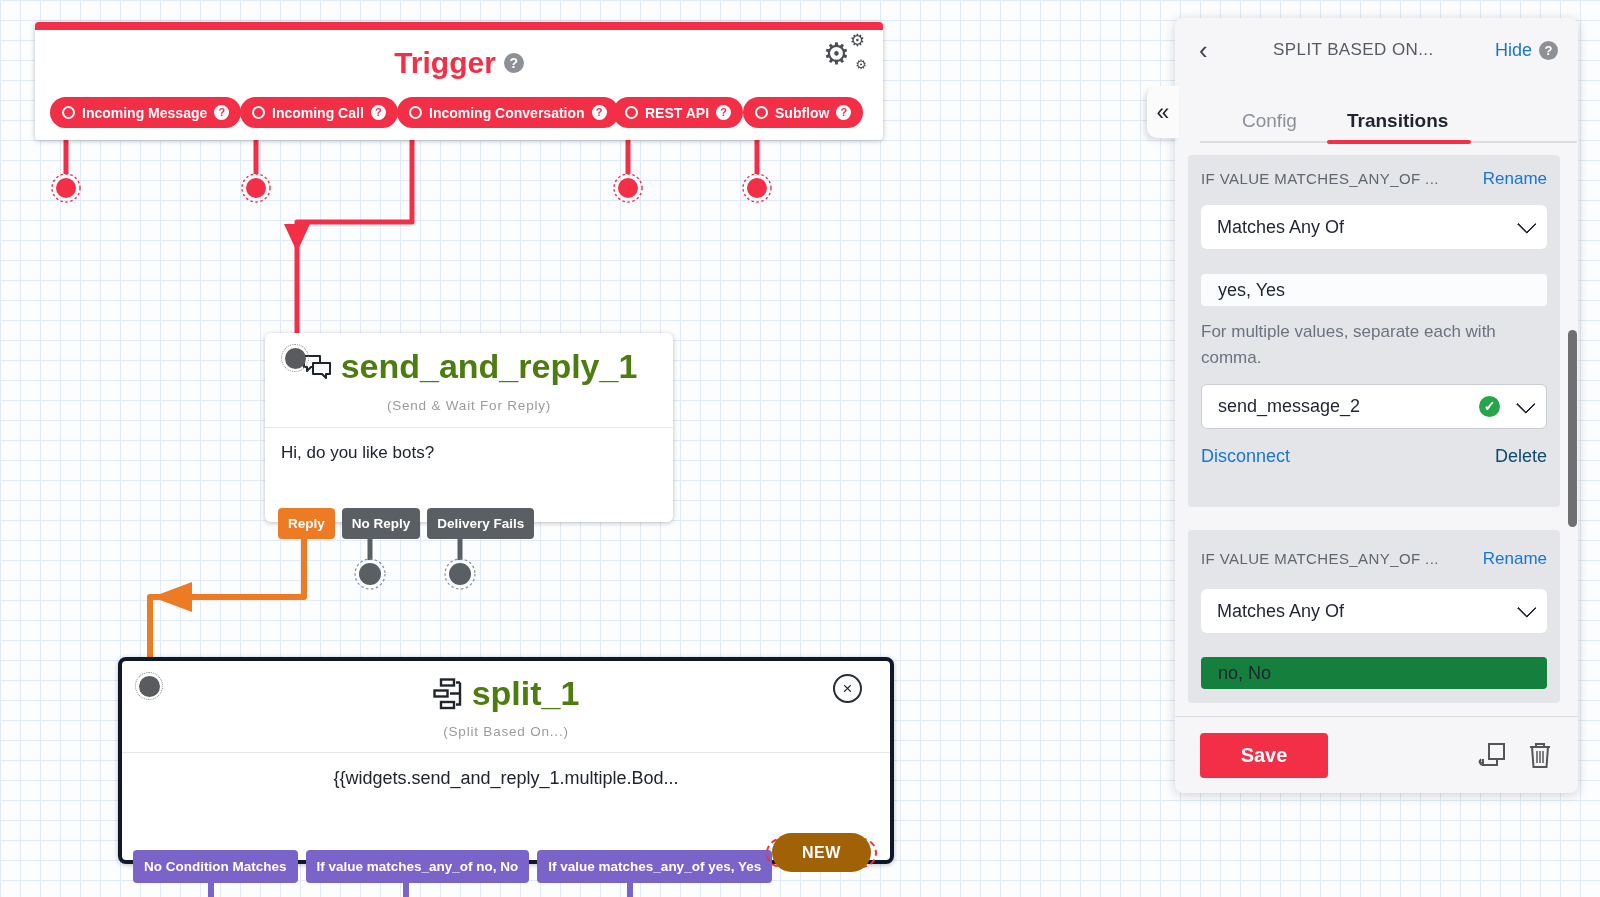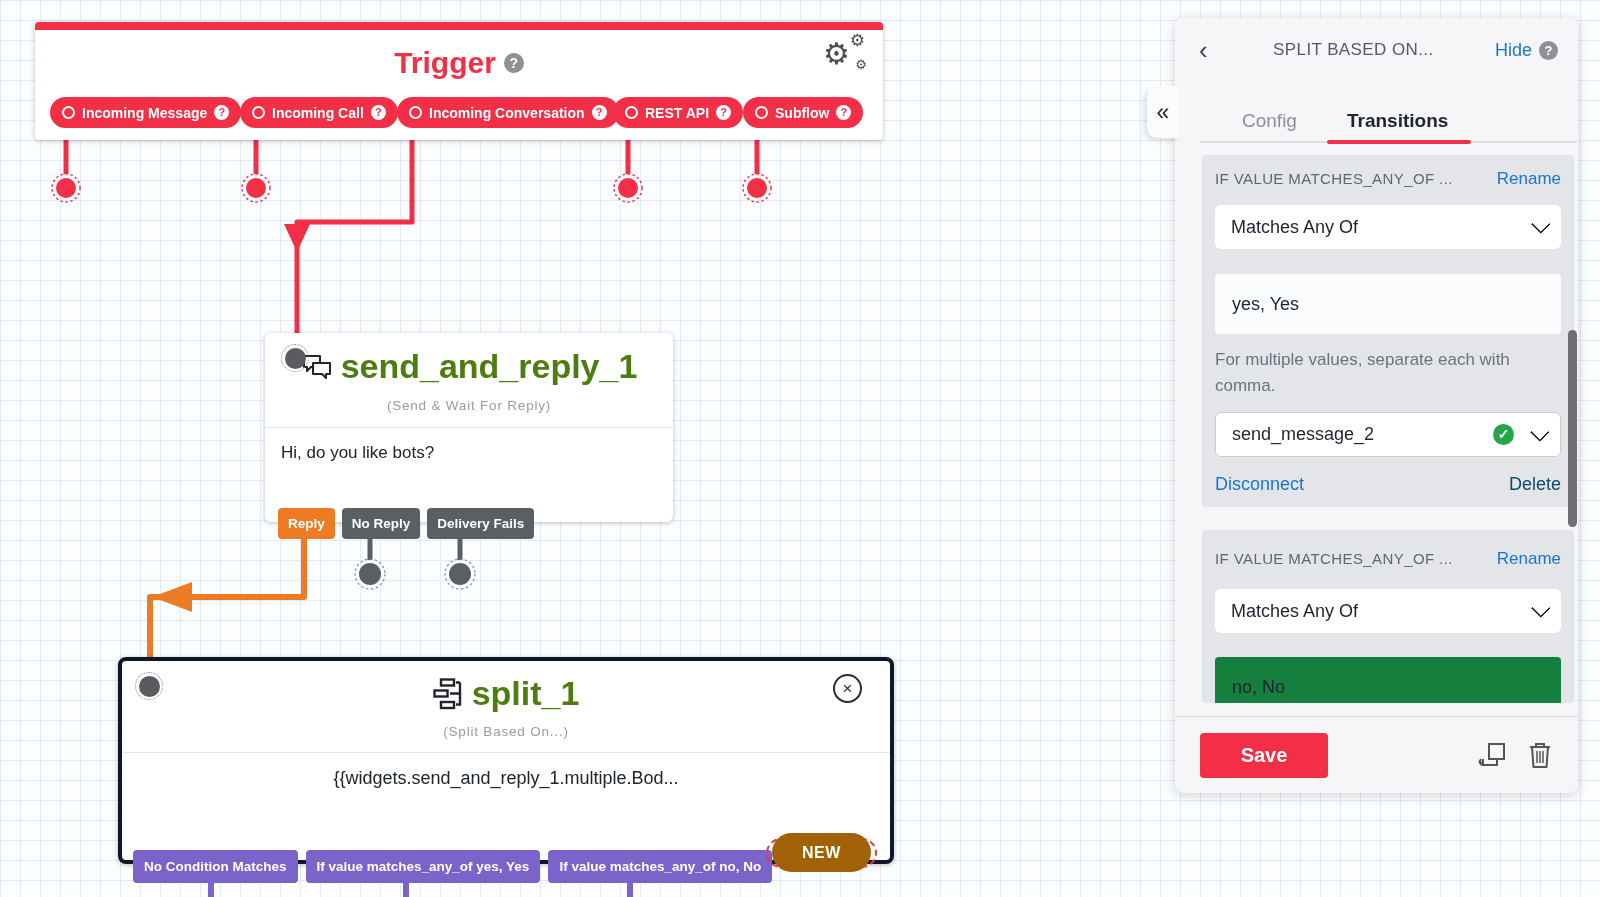--- a/index.html
+++ b/index.html
@@ -95,33 +95,33 @@
   .hide-link { color:#1876d1; font-size:18px; cursor:pointer; }
   .panel-header .q-gray { width:19px; height:19px; line-height:19px; font-size:13px; margin-left:7px; }
   .tabs { position:absolute; top:92px; left:0; right:0; height:34px; }
   .tab { position:absolute; font-size:19px; cursor:pointer; }
   .tab-config { left:67px; color:#8a8f98; }
   .tab-transitions { left:172px; color:#1f2430; font-weight:bold; }
   .tabs-line { position:absolute; top:123px; left:25px; right:1px; height:2px; background:#dcdddf; }
   .tab-underline { position:absolute; top:122px; left:152px; width:144px; height:4px; background:#f22f46;
                    border-radius:2px; }
 
-  .section { position:absolute; left:27px; width:372px; background:#e4e5e8; border-radius:4px;
+  .section { position:absolute; left:13px; width:372px; background:#e4e5e8; border-radius:4px;
              padding:14px 13px; }
   .section-1 { top:137px; height:352px; }
   .section-2 { top:512px; height:173px; overflow:hidden; padding-top:19px; }
   .sec-head { display:flex; justify-content:space-between; align-items:baseline; }
   .sec-title { color:#5f6670; font-size:15px; letter-spacing:0.4px; white-space:nowrap; }
   .rename-link { color:#1876d1; font-size:17px; cursor:pointer; }
   .sel { background:#fff; border-radius:6px; height:44px; display:flex; align-items:center;
          padding:16px 16px; font-size:18px; color:#1f2430; cursor:pointer; position:relative; }
   .sel-1 { margin-top:16px; }
   .chev { margin-left:auto; width:14px; height:14px; border:solid #1f2430; border-width:0 2.5px 2.5px 0;
           transform:rotate(45deg) translateY(-4px); border-radius:1px; }
-  .val-input { display:block; width:100%; height:60px; margin-top:25px; border:none; border-radius:4px;
+  .val-input { display:block; width:100%; height:32px; margin-top:25px; border:none; border-radius:4px;
                background:#fafcfe; font-size:18px; color:#1f2430; padding:0 17px;
                font-family:"Liberation Sans", sans-serif; }
   .helper { margin-top:13px; font-size:17px; color:#6b7280; line-height:26px; }
   .sel-widget { margin-top:13px; border:1px solid #c9ccd1; height:45px; }
   .check-badge { margin-left:auto; width:21px; height:21px; border-radius:50%; background:#27a54a;
                  color:#fff; font-size:14px; font-weight:bold; text-align:center; line-height:21px; }
   .sel-widget .chev { margin-left:16px; }
   .links-row { margin-top:17px; display:flex; justify-content:space-between; font-size:18px; }
   .disconnect-link { color:#1876d1; cursor:pointer; }
   .delete-link { color:#0c4a6e; cursor:pointer; }
@@ -258,22 +258,22 @@
         <path d="M27,4.5 h-4 M27,4.5 v22 h-4 M27,15.5 h-10"></path>
       </g>
     </svg><span class="w-title">split_1</span>
   </div>
   <span class="close-btn">×</span>
   <div class="w-sub">(Split Based On...)</div>
   <div class="w-divider"></div>
   <div class="split-body">{{widgets.send_and_reply_1.multiple.Bod...</div>
   <div class="split-btns">
     <span class="t-btn">No Condition Matches</span>
+    <span class="t-btn">If value matches_any_of no, No</span>
     <span class="t-btn">If value matches_any_of yes, Yes</span>
-    <span class="t-btn">If value matches_any_of no, No</span>
   </div>
   <span class="new-btn-ring">
     <span class="new-btn">NEW</span>
   </span>
 </div>
 
 <div class="panel">
   <span class="collapse-tab">«</span>
 
   <div class="panel-header">

